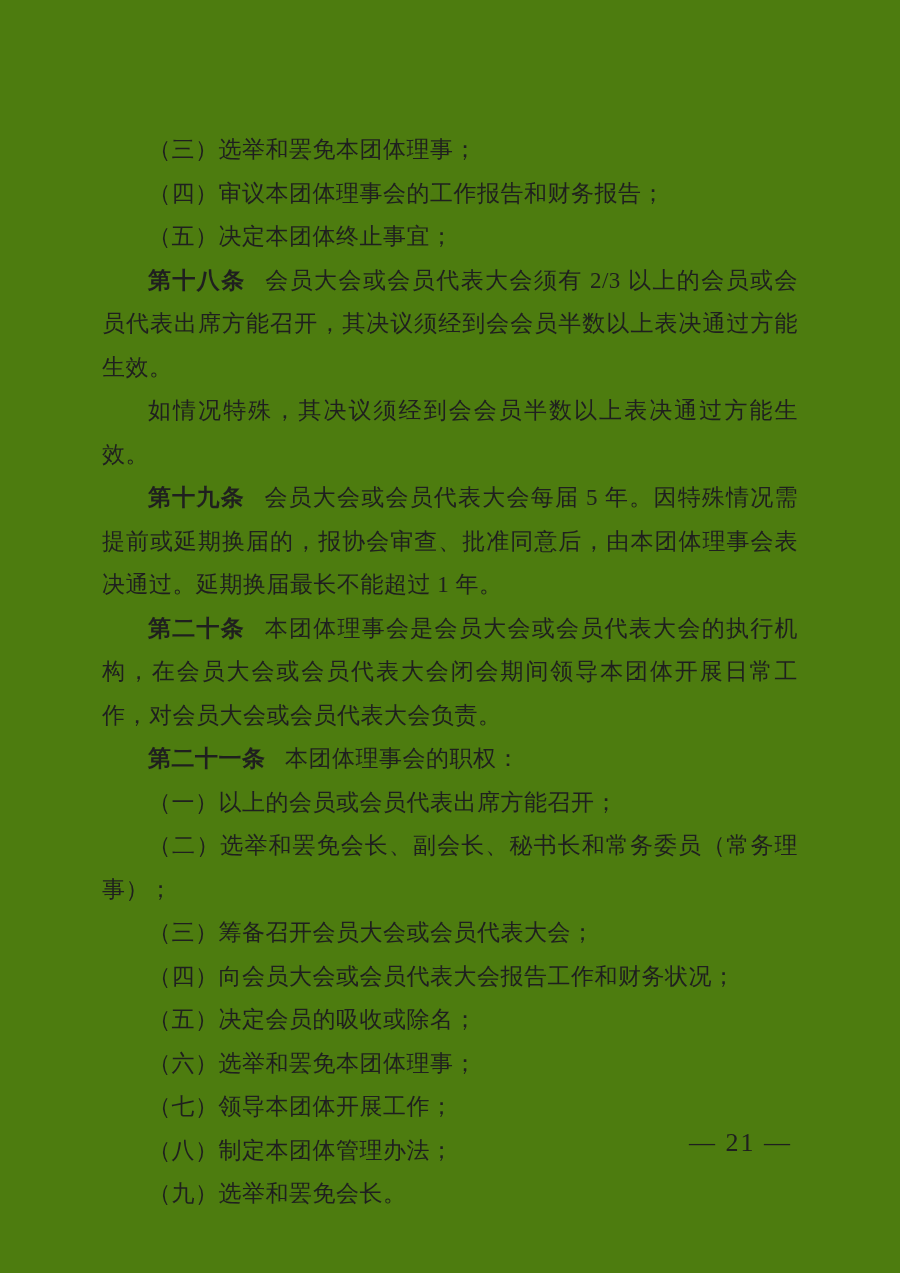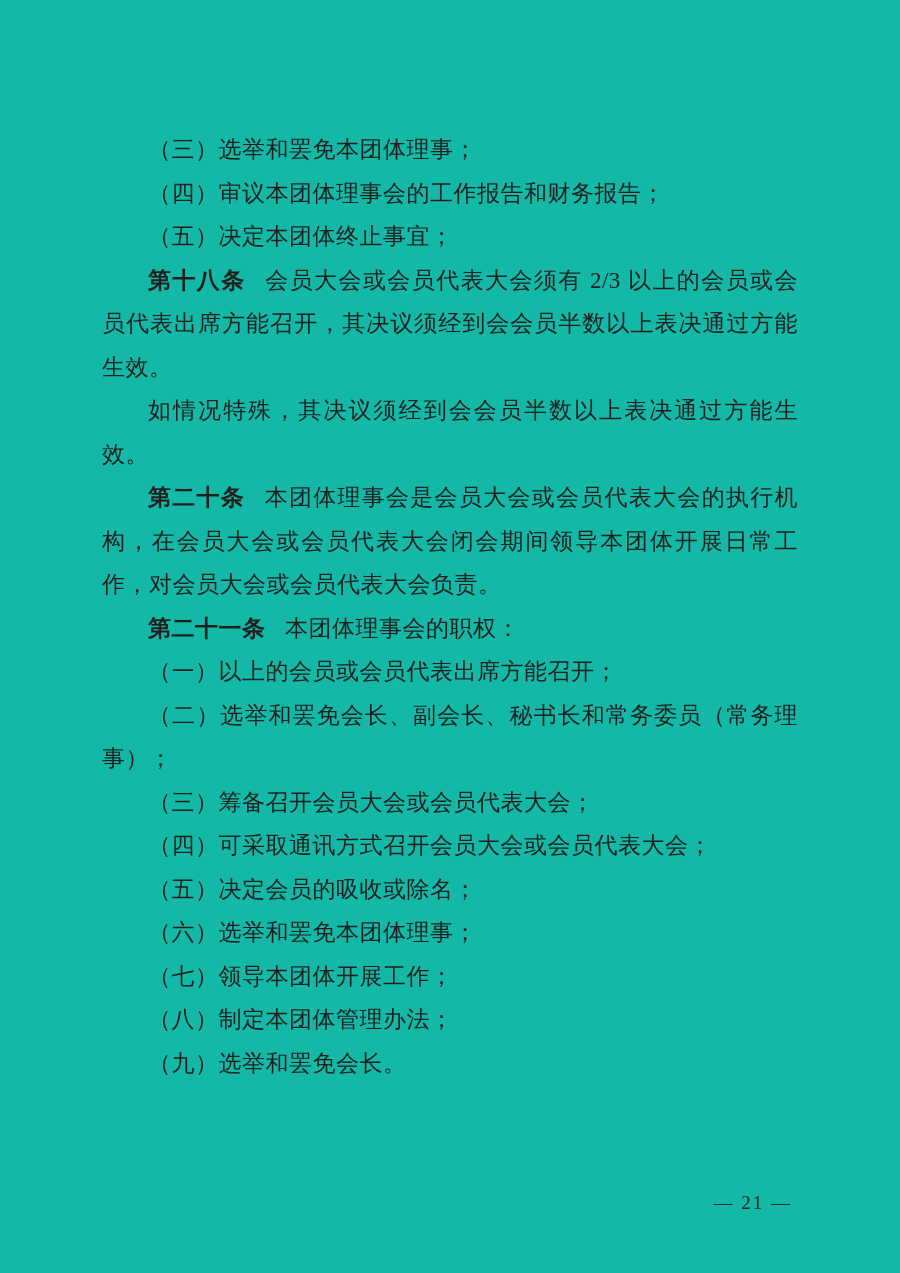--- a/index.html
+++ b/index.html
@@ -5,21 +5,21 @@
   html, body {
     margin: 0;
     padding: 0;
     background: #e9e9e9;
   }
   .page {
     position: relative;
     width: 900px;
     height: 1273px;
     margin: 0 auto;
-    background: #14b8a6;
+    background: #4d7c0f;
     color: #1f1f1f;
     font-family: "Liberation Serif", "DejaVu Serif", serif;
     overflow: hidden;
   }
   .content {
     position: absolute;
     left: 102px;
     top: 128px;
     width: 696px;
   }
@@ -32,45 +32,46 @@
     text-indent: 2em;
     letter-spacing: 0.5px;
     word-break: break-all;
   }
   .content p.line .article-label {
     font-weight: 700;
     margin-right: 0.85em;
   }
   .footer {
     position: absolute;
-    top: 1188px;
+    top: 1128px;
     right: 108px;
-    font-size: 19px;
+    font-size: 26px;
     line-height: 30px;
     letter-spacing: 2px;
     color: #1f1f1f;
     white-space: nowrap;
   }
 </style>
 </head>
 <body>
 
 <div class="page">
   <div class="content">
       <p class="line item"><span>（三）选举和罢免本团体理事；</span></p>
       <p class="line item"><span>（四）审议本团体理事会的工作报告和财务报告；</span></p>
       <p class="line item"><span>（五）决定本团体终止事宜；</span></p>
       <p class="line article"><span class="article-label">第十八条</span><span>会员大会或会员代表大会须有 2/3 以上的会员或会员代表出席方能召开，其决议须经到会会员半数以上表决通过方能生效。</span></p>
       <p class="line para"><span>如情况特殊，其决议须经到会会员半数以上表决通过方能生效。</span></p>
+      <p class="line article"><span class="article-label">第十九条</span><span>会员大会或会员代表大会每届 5 年。因特殊情况需提前或延期换届的，报协会审查、批准同意后，由本团体理事会表决通过。延期换届最长不能超过 1 年。</span></p>
       <p class="line article"><span class="article-label">第二十条</span><span>本团体理事会是会员大会或会员代表大会的执行机构，在会员大会或会员代表大会闭会期间领导本团体开展日常工作，对会员大会或会员代表大会负责。</span></p>
       <p class="line article"><span class="article-label">第二十一条</span><span>本团体理事会的职权：</span></p>
       <p class="line item"><span>（一）以上的会员或会员代表出席方能召开；</span></p>
       <p class="line item"><span>（二）选举和罢免会长、副会长、秘书长和常务委员（常务理事）；</span></p>
       <p class="line item"><span>（三）筹备召开会员大会或会员代表大会；</span></p>
-      <p class="line item"><span>（四）可采取通讯方式召开会员大会或会员代表大会；</span></p>
+      <p class="line item"><span>（四）向会员大会或会员代表大会报告工作和财务状况；</span></p>
       <p class="line item"><span>（五）决定会员的吸收或除名；</span></p>
       <p class="line item"><span>（六）选举和罢免本团体理事；</span></p>
       <p class="line item"><span>（七）领导本团体开展工作；</span></p>
       <p class="line item"><span>（八）制定本团体管理办法；</span></p>
       <p class="line item"><span>（九）选举和罢免会长。</span></p>
     </div>
   <div class="footer">
     <span>— 21 —</span>
   </div>
 </div>

